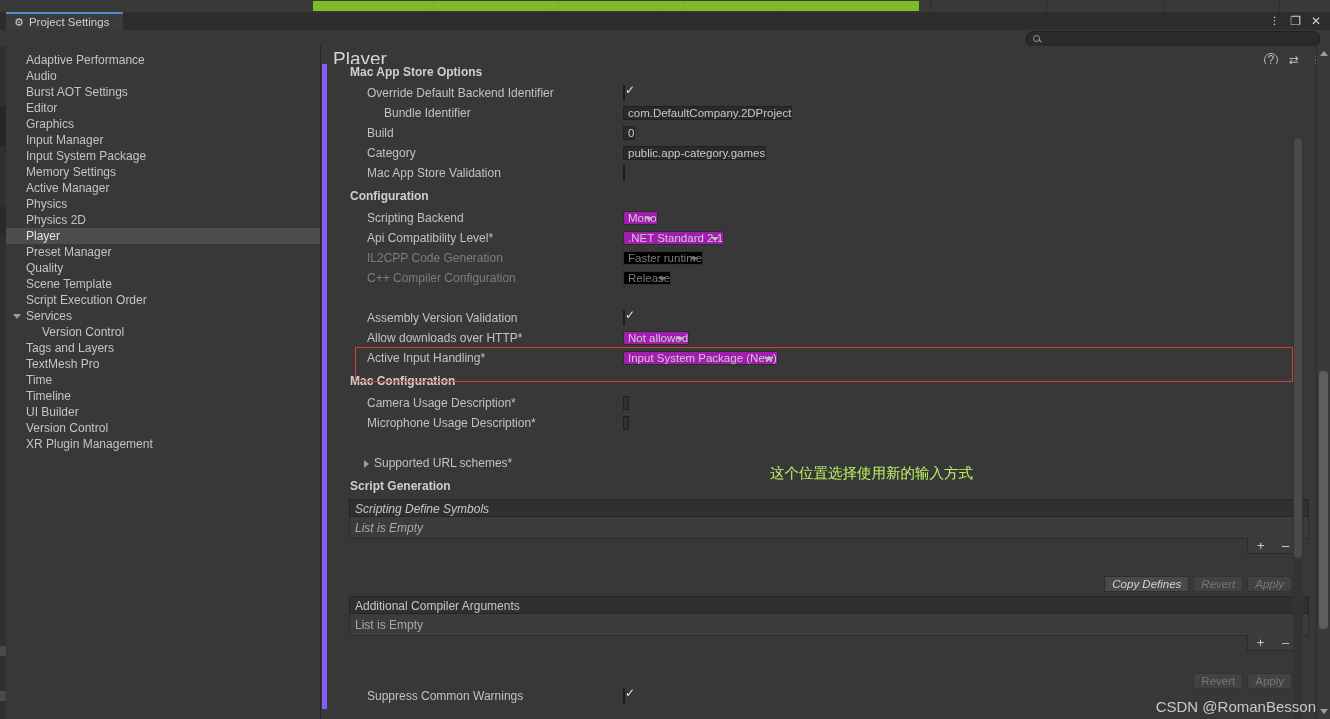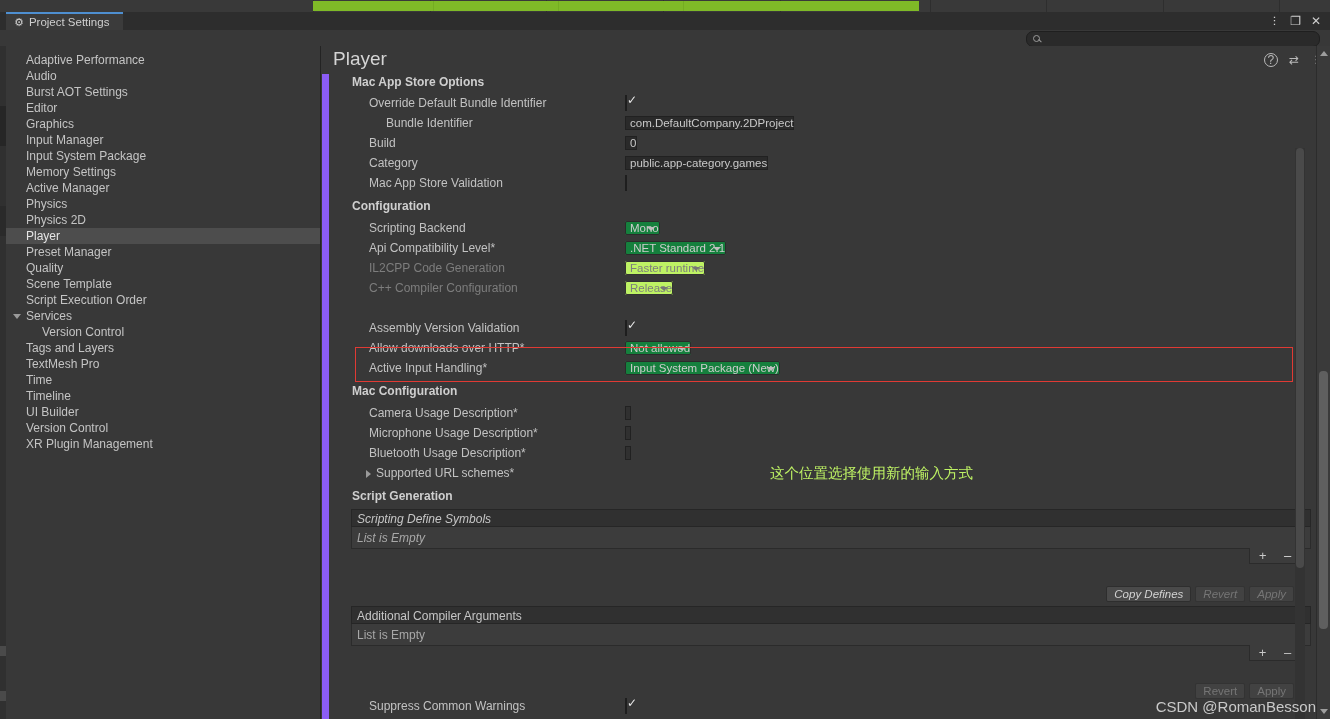--- a/index.html
+++ b/index.html
@@ -57,43 +57,43 @@
   
   #main{left:321px;top:46px;width:1009px;height:673px;background:#383838;overflow:hidden;}
   #panelhdr{position:absolute;left:0;top:0;width:1009px;height:28px;background:#383838;}
   #panelhdr .title{position:absolute;left:12px;top:2px;font-size:19px;color:#d4d4d4;font-weight:normal;}
   #panelhdr .icons{position:absolute;right:8px;top:7px;display:flex;align-items:center;gap:11px;}
   #panelhdr .icons i{font-style:normal;color:#b9b9b9;font-size:12px;line-height:1;cursor:default;}
   .helpico{display:inline-block;width:12px;height:12px;border:1.2px solid #b9b9b9;border-radius:50%;
       font-size:8px;line-height:10px;text-align:center;color:#b9b9b9;}
 
   
-  #content{position:absolute;left:1px;top:28px;width:990px;height:645px;
-           background:#383838;border-left:7px solid #8b5cf6;}
+  #content{position:absolute;left:1px;top:18px;width:990px;height:645px;
+           background:#383838;border-left:5px solid #8b5cf6;}
 
   .sechdr{height:17px;line-height:17px;padding-left:23px;color:#cfcfcf;font-size:12px;font-weight:bold;}
   .row{height:20px;display:flex;align-items:center;position:relative;}
   .lbl{position:absolute;left:40px;color:#c2c2c2;font-size:12px;white-space:nowrap;}
   .lbl.ind2{left:57px;}
   .lbl.dim{color:#7d7d7d;}
   .ctl{position:absolute;left:296px;}
 
   .txtfield{width:683px;height:16px;background:#2a2a2a;border:1px solid #212121;
      color:#c9c9c9;font-size:11.5px;line-height:16px;padding-left:4px;box-sizing:border-box;
      font-family:inherit;white-space:nowrap;overflow:hidden;}
   .txtfield.empty{background:#303030;}
 
   .cbox{width:13px;height:13px;background:#2f2f2f;border:1px solid #1e1e1e;position:relative;}
   .cbox.on{background:#3a3a3a;}
   .cbox.on::after{content:"✓";position:absolute;left:1px;top:-3px;color:#e8e8e8;font-size:12px;line-height:15px;}
 
-  .dd{width:683px;height:16px;background:#15803d;border:1px solid #2b2b2b;border-radius:2px;
+  .dd{width:683px;height:16px;background:#a21caf;border:1px solid #2b2b2b;border-radius:2px;
       color:#cdcdcd;font-size:11.5px;line-height:15px;padding-left:4px;box-sizing:border-box;
       position:relative;white-space:nowrap;overflow:hidden;}
-  .dd.dim{color:#7d7d7d;background:#bef264;border-color:#323232;}
+  .dd.dim{color:#7d7d7d;background:#000000;border-color:#323232;}
   .dd .arw{position:absolute;right:4px;top:5px;width:0;height:0;
      border-left:4px solid transparent;border-right:4px solid transparent;border-top:4px solid #bdbdbd;}
   .dd.dim .arw{border-top-color:#767676;}
 
   .foldarrow{display:inline-block;width:0;height:0;margin-right:5px;
      border-left:5px solid #9a9a9a;border-top:4px solid transparent;border-bottom:4px solid transparent;
      vertical-align:middle;}
 
   
   #redbox{position:absolute;left:355px;top:347px;width:938px;height:35px;
@@ -213,21 +213,21 @@
       <i>⇄</i>
       <i class="kebab">⋮</i>
     </div>
   </div>
 
   <div id="content">
 
     <div class="sechdr" style="position:absolute;top:0px;">Mac App Store Options</div>
 
     <div class="row" style="position:absolute;top:19px;left:0;width:960px;">
-      <span class="lbl">Override Default Bundle Identifier</span>
+      <span class="lbl">Override Default Backend Identifier</span>
       <span class="ctl"><span class="cbox on"></span></span>
     </div>
 
     <div class="row" style="position:absolute;top:39px;left:0;width:960px;">
       <span class="lbl ind2">Bundle Identifier</span>
       <span class="ctl"><span class="txtfield">com.DefaultCompany.2DProject</span></span>
     </div>
 
     <div class="row" style="position:absolute;top:59px;left:0;width:960px;">
       <span class="lbl">Build</span>
@@ -287,24 +287,20 @@
     <div class="row" style="position:absolute;top:329px;left:0;width:960px;">
       <span class="lbl">Camera Usage Description*</span>
       <span class="ctl"><span class="txtfield empty"></span></span>
     </div>
 
     <div class="row" style="position:absolute;top:349px;left:0;width:960px;">
       <span class="lbl">Microphone Usage Description*</span>
       <span class="ctl"><span class="txtfield empty"></span></span>
     </div>
 
-    <div class="row" style="position:absolute;top:369px;left:0;width:960px;">
-      <span class="lbl">Bluetooth Usage Description*</span>
-      <span class="ctl"><span class="txtfield empty"></span></span>
-    </div>
 
     <div class="row" style="position:absolute;top:389px;left:0;width:960px;">
       <span class="lbl" style="left:37px;">
         <span class="foldarrow"></span><span>Supported URL schemes*</span>
       </span>
     </div>
 
     <div class="sechdr" style="position:absolute;top:414px;">Script Generation</div>
 
     <div class="listbox" style="top:435px;left:22px;width:960px;font-style:italic;">

